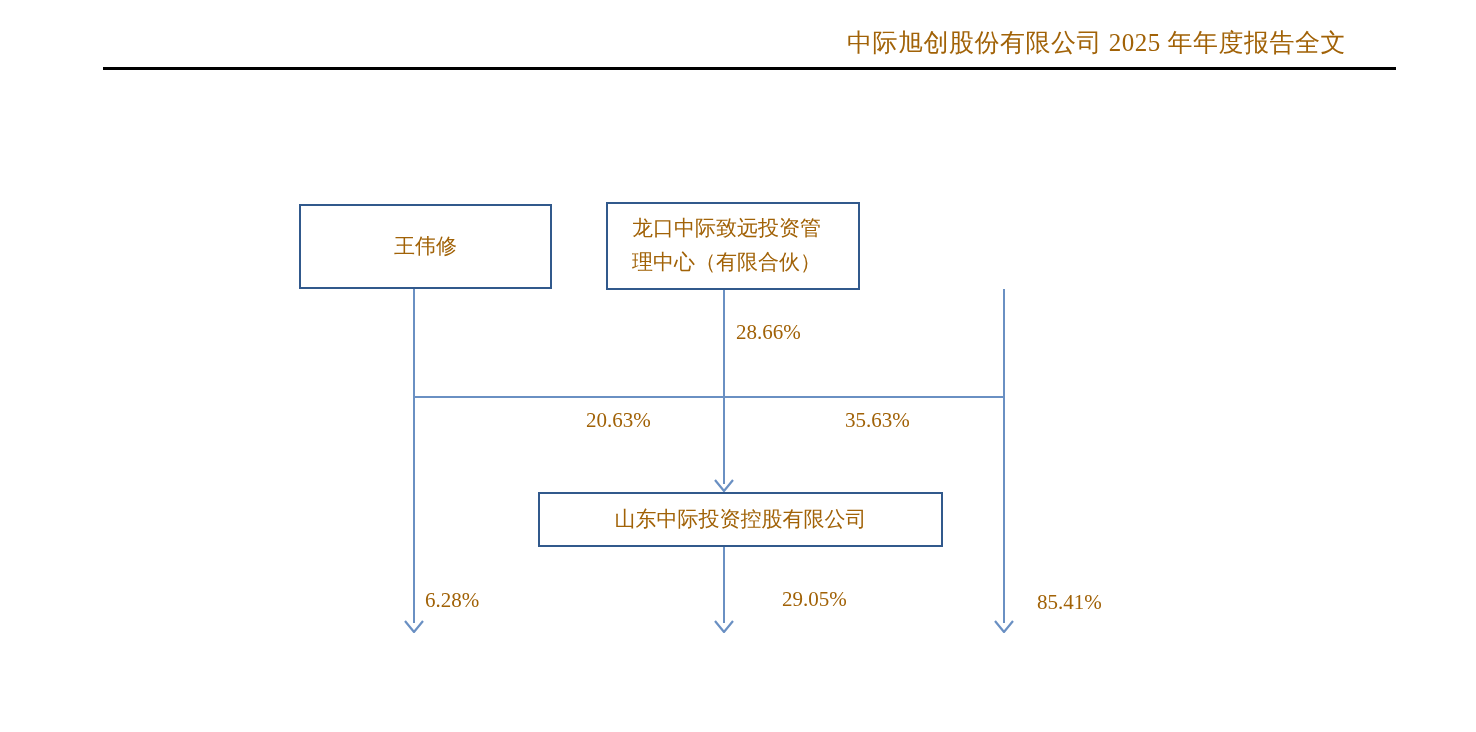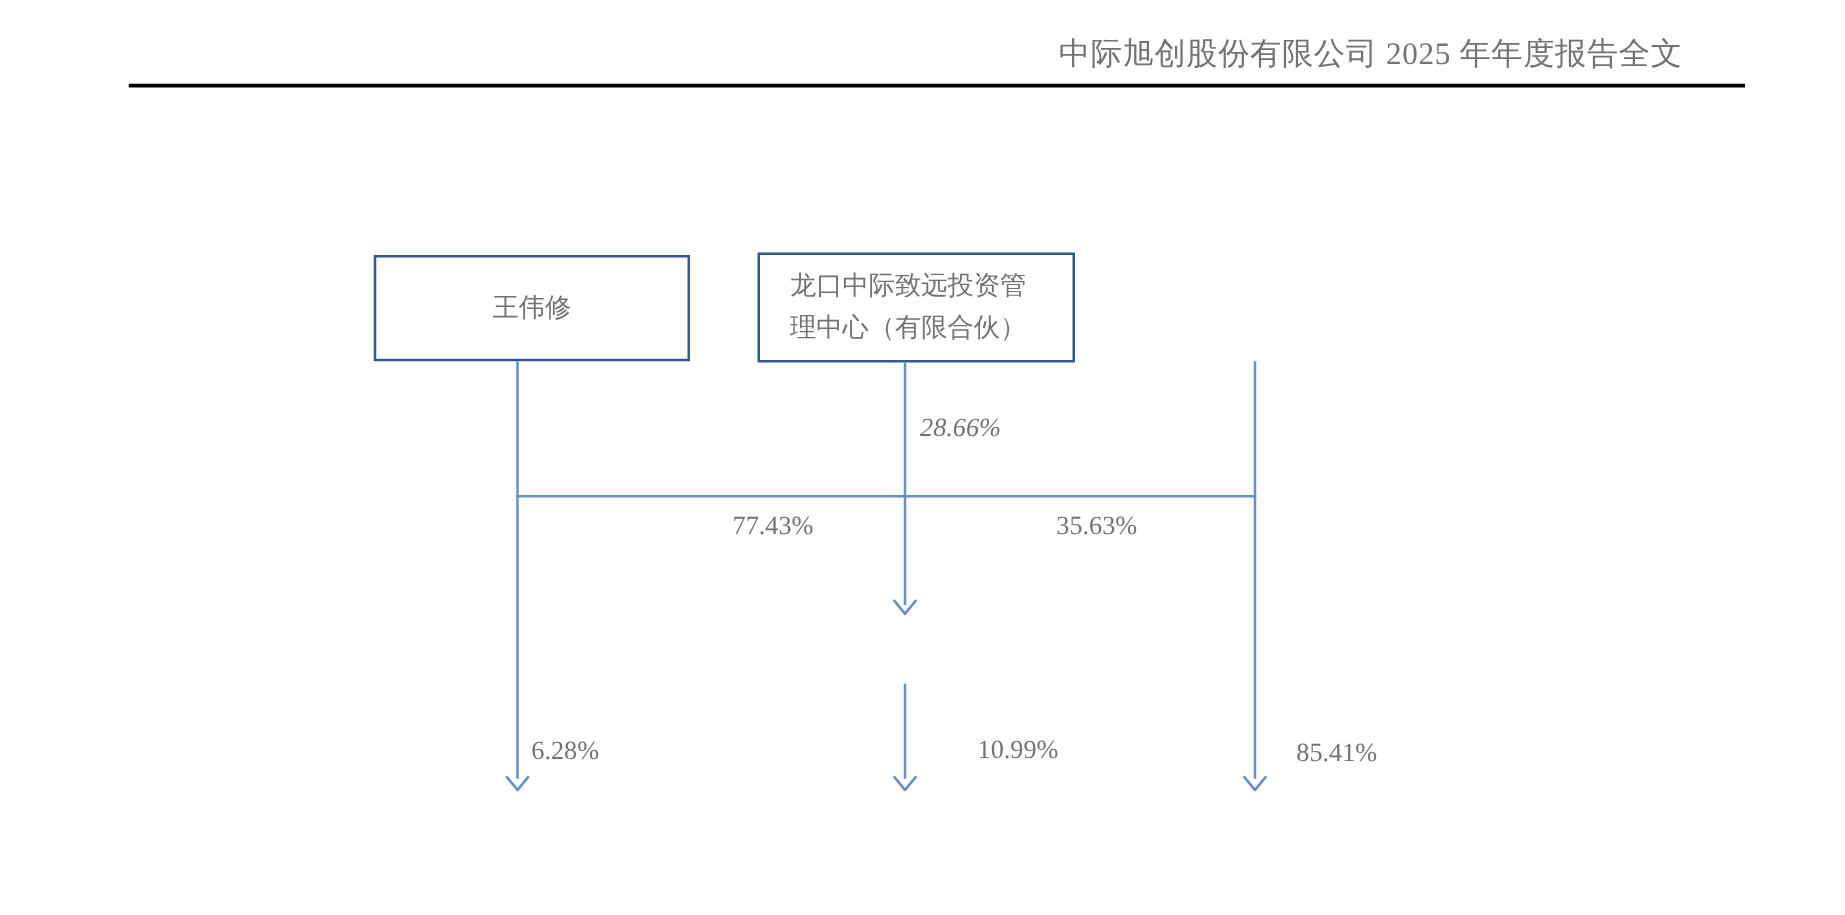--- a/index.html
+++ b/index.html
@@ -6,21 +6,21 @@
     margin: 0;
     padding: 0;
     background: #ffffff;
   }
   #page {
     position: relative;
     width: 1424px;
     height: 732px;
     background: #ffffff;
     font-family: "Liberation Serif", "DejaVu Serif", serif;
-    color: #737373;
+    color: #a16207;
     overflow: hidden;
   }
   
   .header-title {
     position: absolute;
     top: 26px;
     right: 78px;
     font-size: 25px;
     letter-spacing: 0.5px;
     white-space: nowrap;
@@ -72,21 +72,21 @@
   #arrow-shandong      { left: 714px; top: 479px; }
   #arrow-c-wangweixiu  { left: 404px; top: 620px; }
   #arrow-c-shandong    { left: 714px; top: 620px; }
   #arrow-c-wangxiaodong{ left: 994px; top: 620px; }
   
   .pct {
     position: absolute;
     font-size: 21px;
     white-space: nowrap;
   }
-  #pct-longkou-shandong      { left: 736px;  top: 330px; font-style: italic; }
+  #pct-longkou-shandong      { left: 736px;  top: 320px; }
   #pct-wangweixiu-shandong   { left: 586px;  top: 408px; }
   #pct-wangxiaodong-shandong { left: 845px;  top: 408px; }
   #pct-wangweixiu-company    { left: 425px;  top: 588px; }
   #pct-shandong-company      { left: 782px;  top: 587px; }
   #pct-wangxiaodong-company  { left: 1037px; top: 590px; }
 </style>
 </head>
 <body>
 
 <div id="page">
@@ -107,22 +107,23 @@
     <polyline points="1,1 10,12 19,1" fill="none" stroke="#6a90c3" stroke-width="2.2"></polyline>
   </svg>
   <svg class="arrowhead" id="arrow-c-shandong" viewBox="0 0 20 13">
     <polyline points="1,1 10,12 19,1" fill="none" stroke="#6a90c3" stroke-width="2.2"></polyline>
   </svg>
   <svg class="arrowhead" id="arrow-c-wangxiaodong" viewBox="0 0 20 13">
     <polyline points="1,1 10,12 19,1" fill="none" stroke="#6a90c3" stroke-width="2.2"></polyline>
   </svg>
 
   <div class="pct" id="pct-longkou-shandong">28.66%</div>
-  <div class="pct" id="pct-wangweixiu-shandong">77.43%</div>
+  <div class="pct" id="pct-wangweixiu-shandong">20.63%</div>
   <div class="pct" id="pct-wangxiaodong-shandong">35.63%</div>
   <div class="pct" id="pct-wangweixiu-company">6.28%</div>
-  <div class="pct" id="pct-shandong-company">10.99%</div>
+  <div class="pct" id="pct-shandong-company">29.05%</div>
   <div class="pct" id="pct-wangxiaodong-company">85.41%</div>
 
   <div class="node" id="box-longkou">龙口中际致远投资管理中心（有限合伙）</div>
   <div class="node" id="box-wang-weixiu">王伟修</div>
+  <div class="node" id="box-shandong">山东中际投资控股有限公司</div>
 
 </div>
 
 </body></html>

